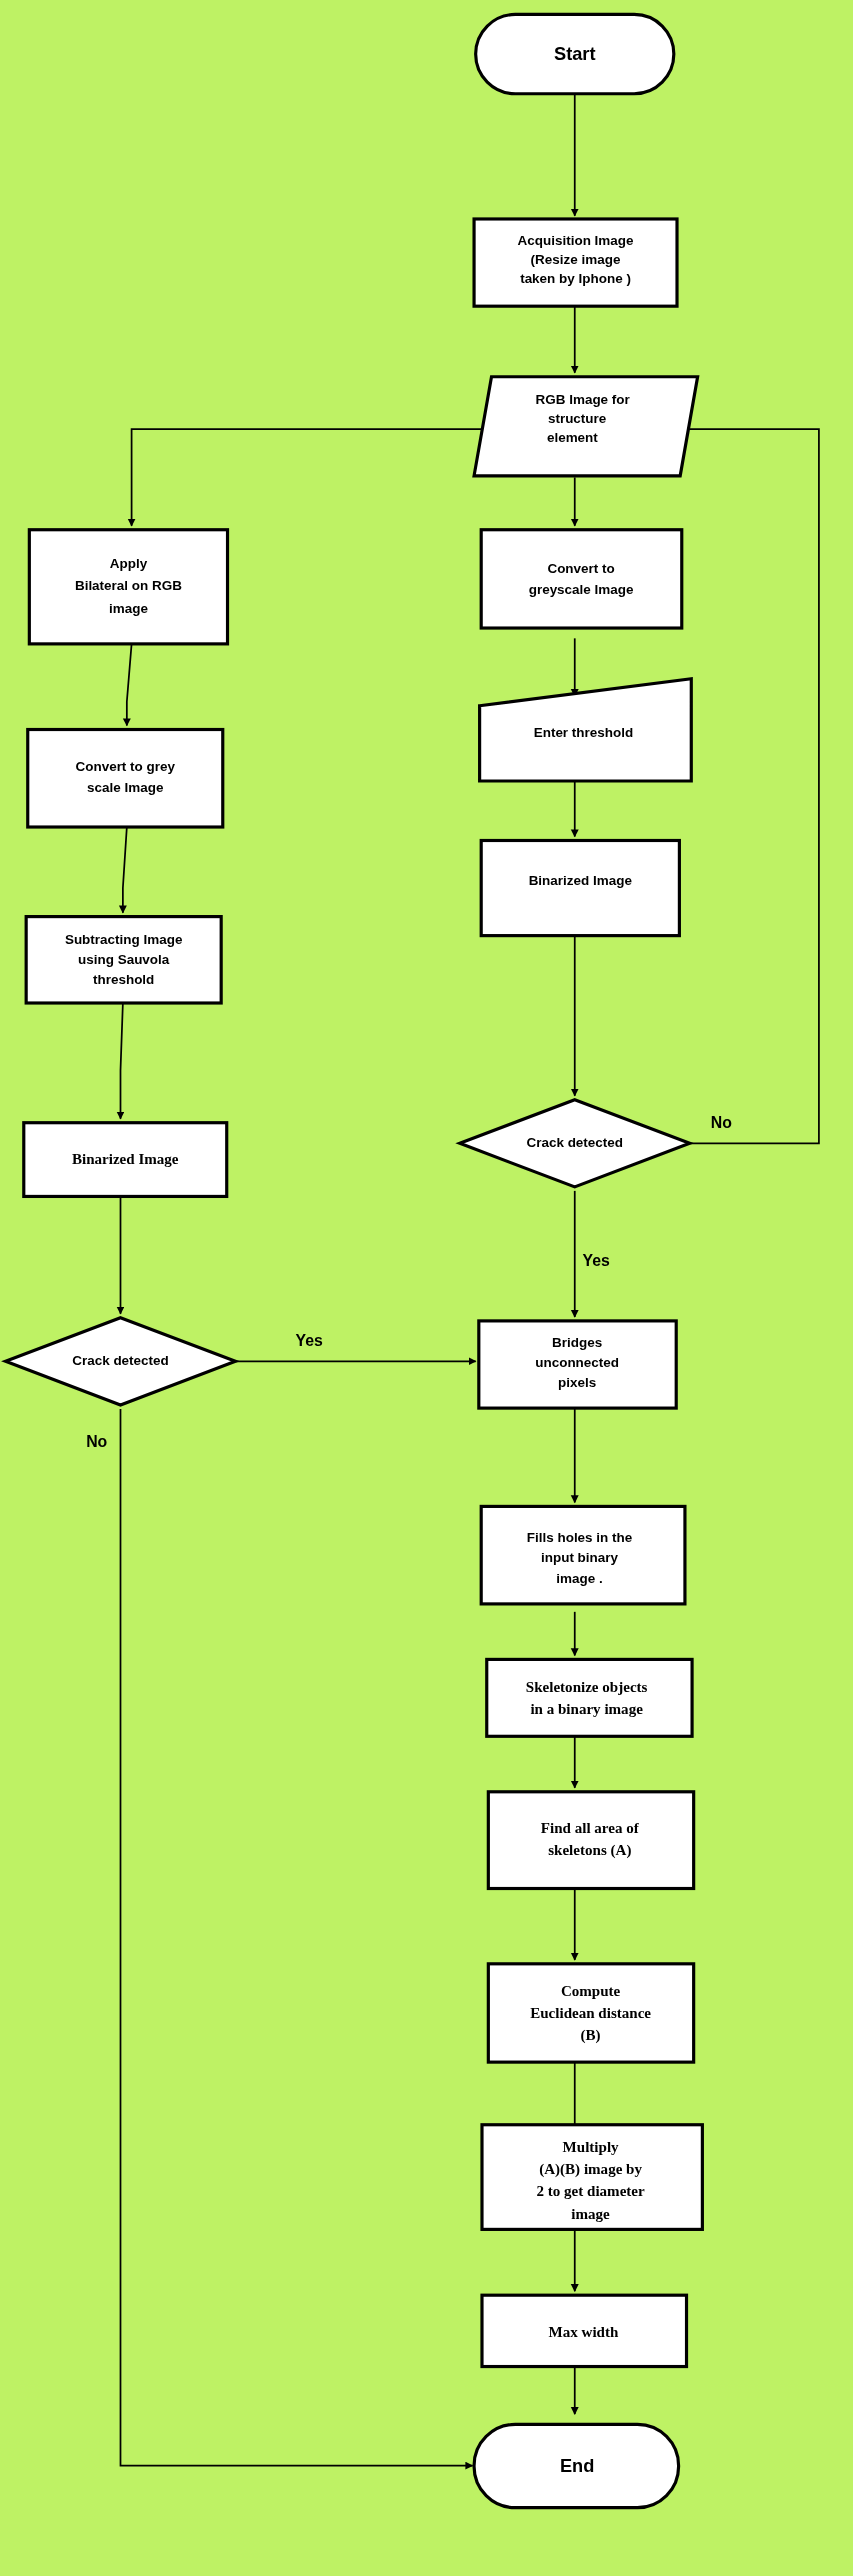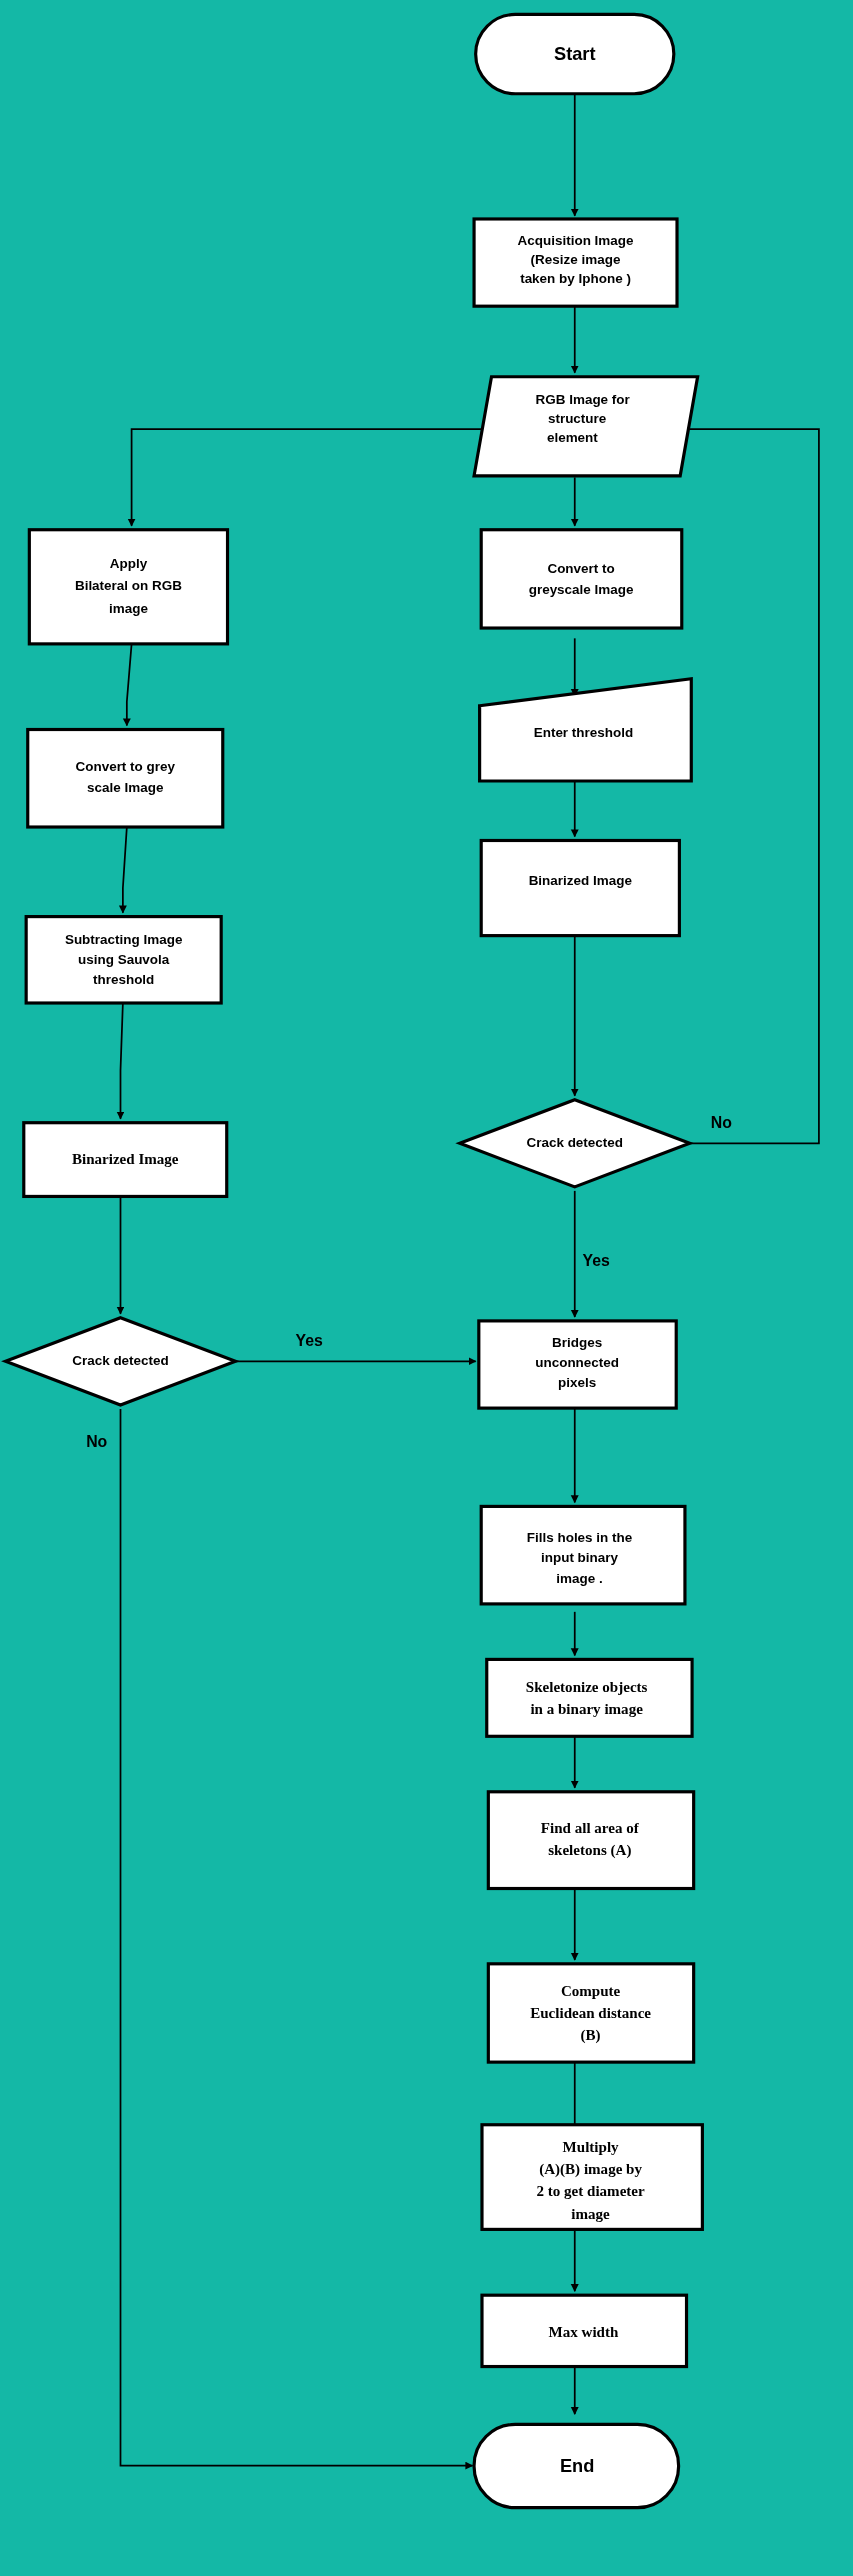--- a/index.html
+++ b/index.html
@@ -1,17 +1,17 @@
 <!DOCTYPE html>
 <html style="font-size:12.7px"><head>
 <meta charset="utf-8">
 <style>
   html,body{margin:0;padding:0;background:#ffffff;}
   body{font-family:"Liberation Sans",sans-serif;}
-  #page{position:relative;width:853px;height:2576px;background:#14b8a6;overflow:hidden;}
+  #page{position:relative;width:853px;height:2576px;background:#bef264;overflow:hidden;}
   svg{display:block;}
   .shape{fill:#ffffff;stroke:#000000;}
   .shape-thick{stroke-width:4;}
   .conn{fill:none;stroke:#000000;stroke-width:2.2;}
   .arrowhead{fill:#000000;stroke:none;}
   .lbl{fill:#000000;font-family:"Liberation Sans",sans-serif;font-weight:bold;font-size:17px;text-anchor:middle;dominant-baseline:middle;}
   .lbl-serif{fill:#000000;font-family:"Liberation Serif",serif;font-weight:bold;font-size:19px;text-anchor:middle;dominant-baseline:middle;}
   .lbl-term{fill:#000000;font-family:"Liberation Sans",sans-serif;font-weight:bold;font-size:23px;text-anchor:middle;dominant-baseline:middle;}
   .lbl-branch{fill:#000000;font-family:"Liberation Sans",sans-serif;font-weight:bold;font-size:20px;text-anchor:middle;dominant-baseline:middle;}
 </style>

